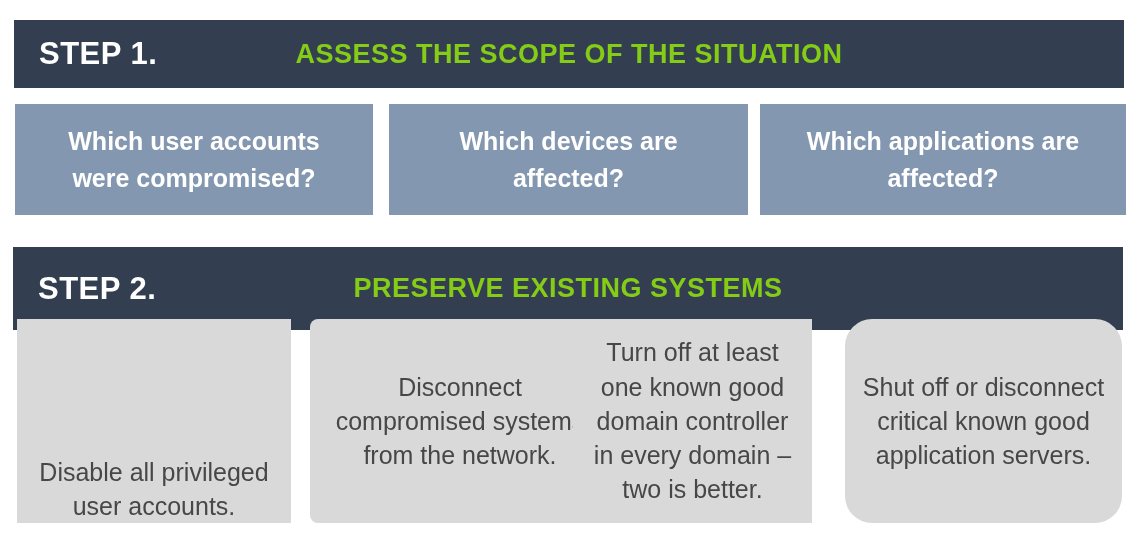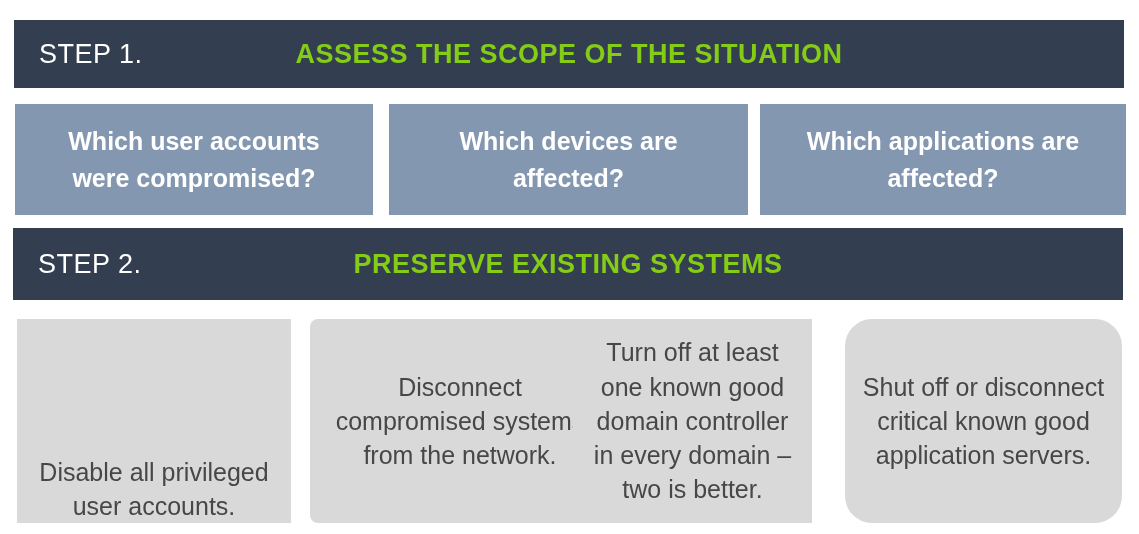--- a/index.html
+++ b/index.html
@@ -19,34 +19,34 @@
     position: absolute;
     background: #333f50;
     display: flex;
     align-items: center;
     justify-content: center;
   }
   .bar .step-label {
     position: absolute;
     left: 25px;
     color: #ffffff;
-    font-size: 27px;
-    font-weight: 400;
+    font-size: 31px;
+    font-weight: 700;
     letter-spacing: 0.5px;
     white-space: nowrap;
   }
   .bar .bar-title {
     color: #84cc16;
     font-size: 27px;
     font-weight: 700;
     letter-spacing: 0.5px;
     text-align: center;
   }
   .bar1 { left: 14px; top: 20px;  width: 1110px; height: 68px; }
-  .bar2 { left: 13px; top: 228px; width: 1110px; height: 72px; }
+  .bar2 { left: 13px; top: 247px; width: 1110px; height: 83px; }
 
   .qcard {
     position: absolute;
     top: 104px;
     height: 111px;
     background: #8497b0;
     color: #ffffff;
     font-size: 25px;
     font-weight: 700;
     line-height: 1.46;

